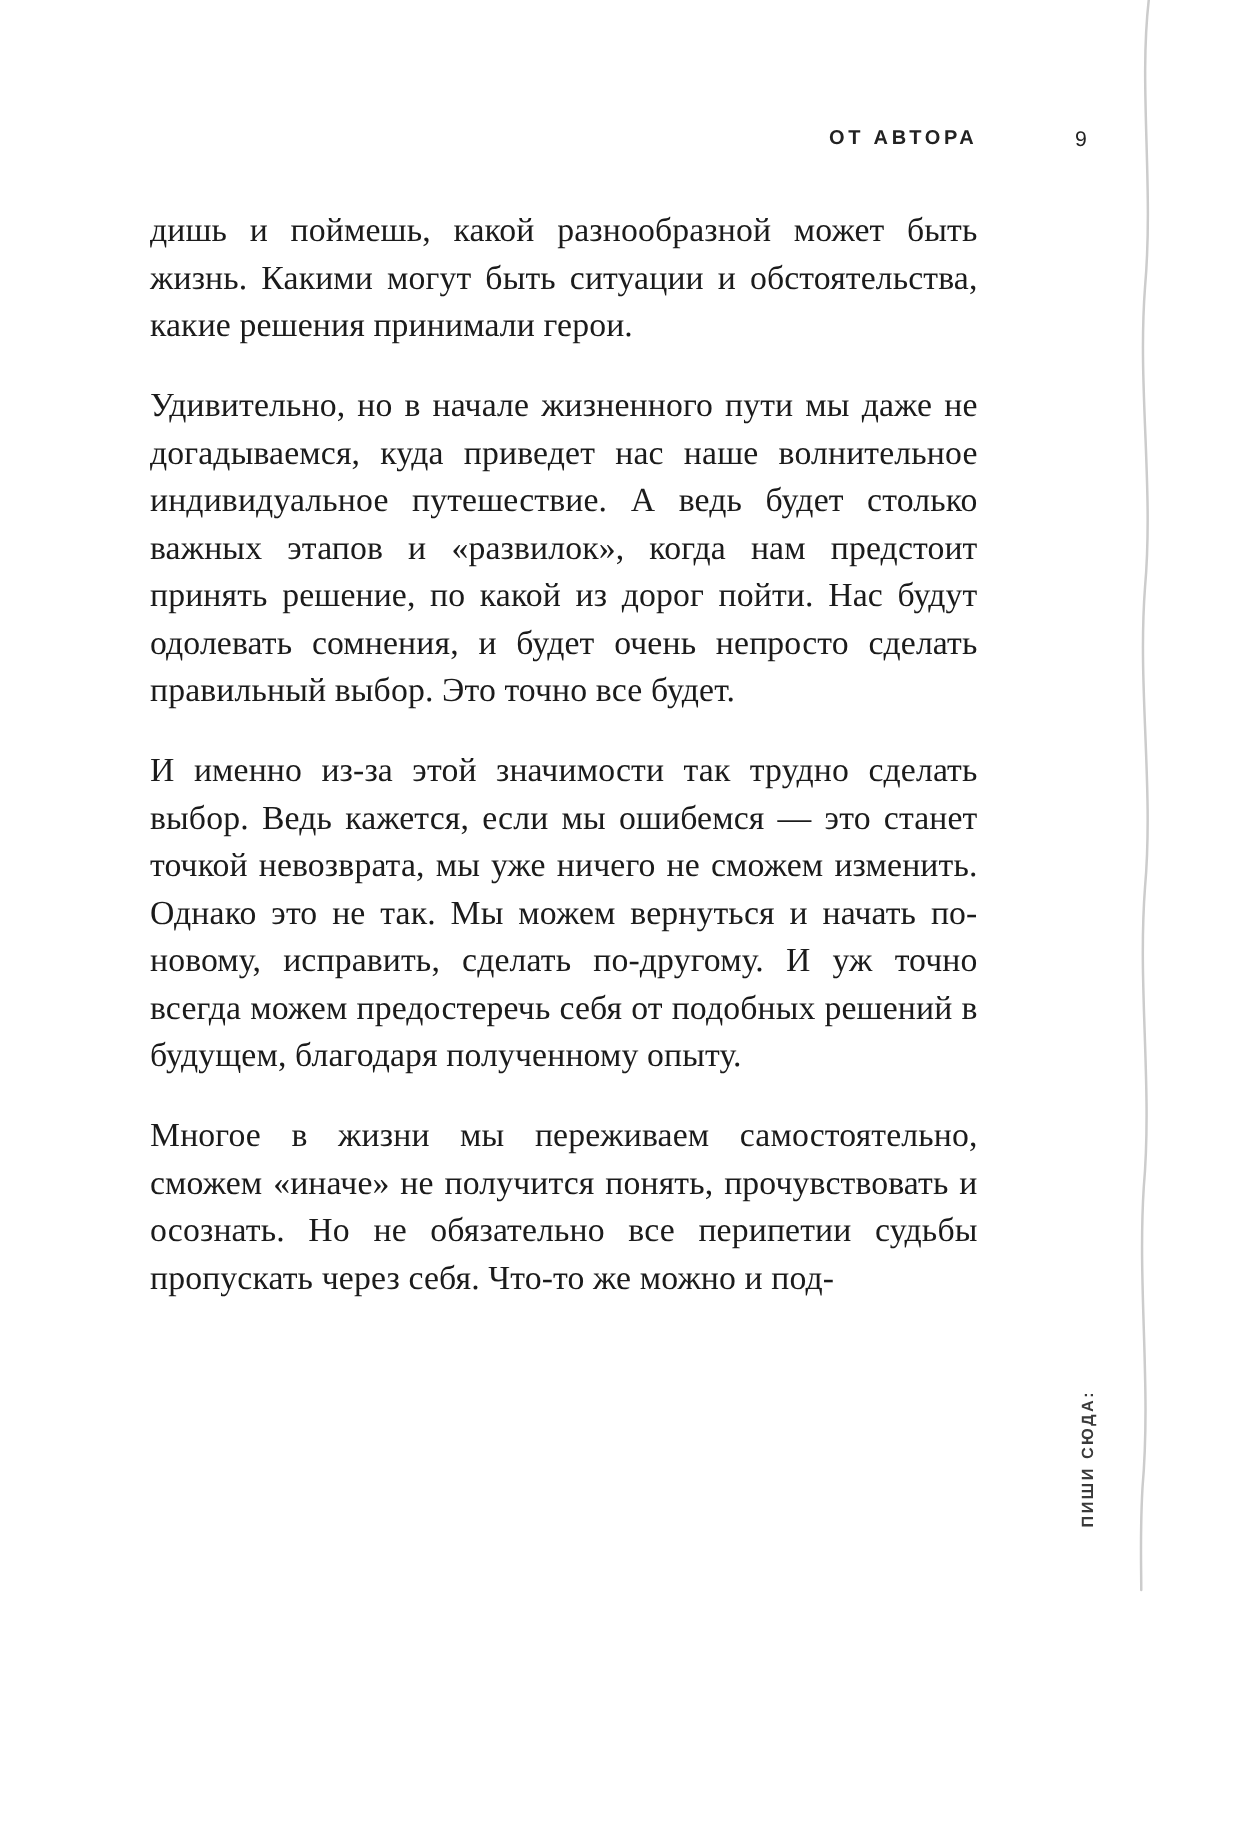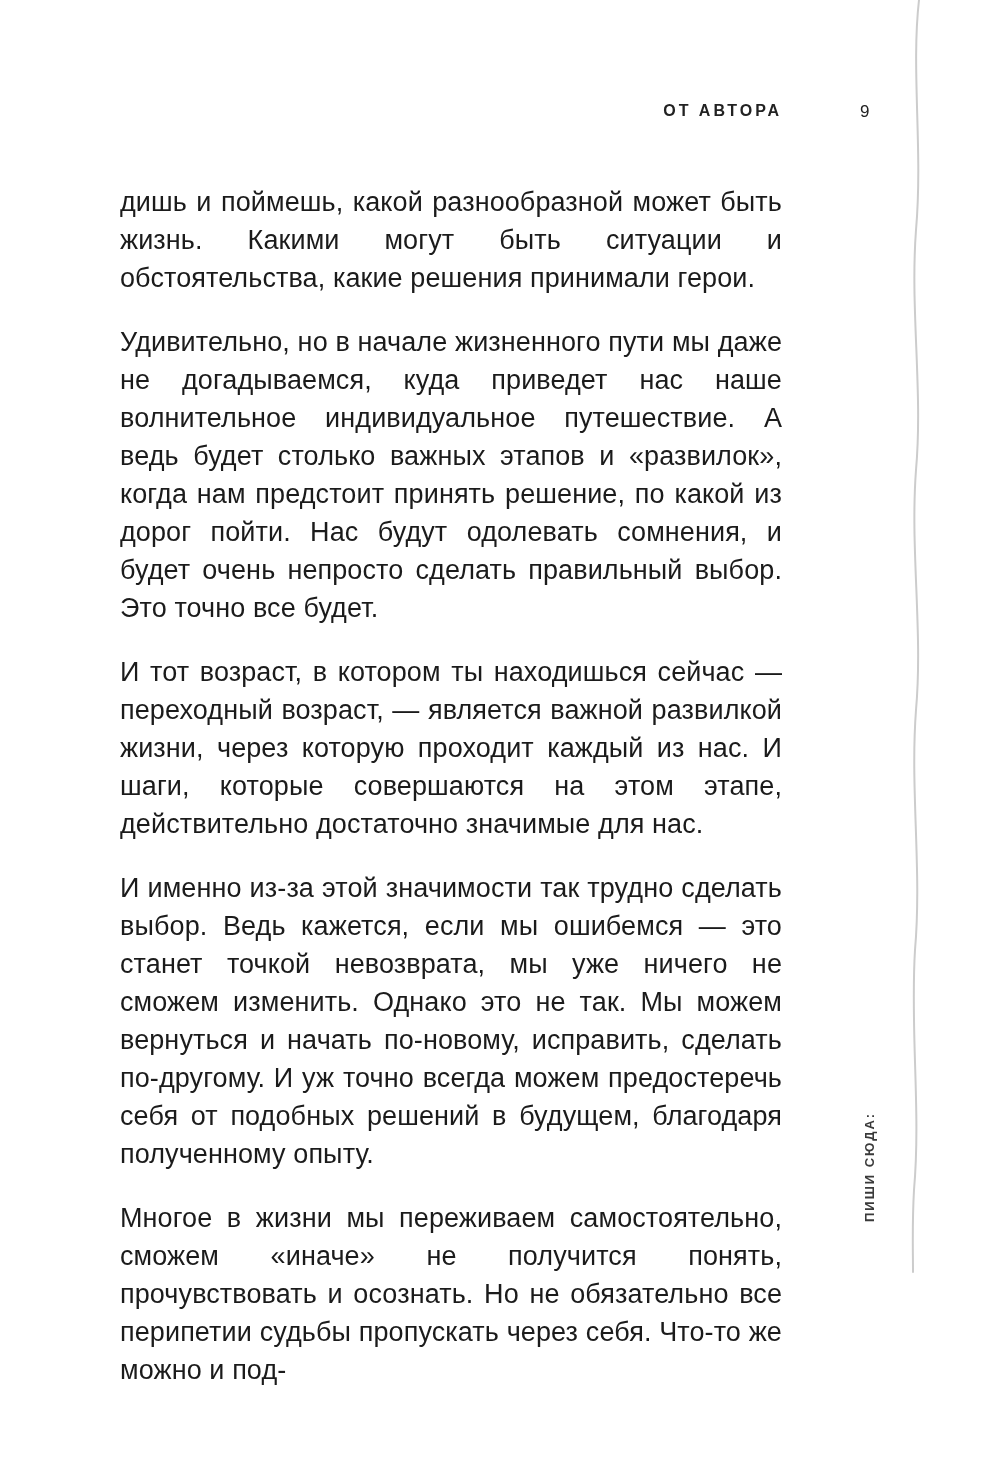--- a/index.html
+++ b/index.html
@@ -30,22 +30,23 @@
     position: absolute;
     top: 102px;
     left: 860px;
     font-size: 17px;
     font-weight: 500;
     color: #222222;
   }
   .text-block {
     position: absolute;
     left: 120px;
-    top: 183px;
+    top: 165px;
     width: 662px;
+    font-family: Liberation Serif, serif;
   }
   .text-block p {
     margin: 0 0 26px 0;
     font-size: 27px;
     line-height: 38px;
     text-align: justify;
     letter-spacing: 0.1px;
     color: #1b1b1b;
     hyphens: auto;
     -webkit-hyphens: auto;
@@ -80,21 +81,20 @@
 
 <div class="page">
 
   <span class="running-header-title">ОТ АВТОРА</span>
 
   <span class="page-number">9</span>
 
   <div class="text-block">
     <p>дишь и поймешь, какой разнообразной может быть жизнь. Какими могут быть ситуации и обстоятельства, какие решения принимали герои.</p>
     <p>Удивительно, но в начале жизненного пути мы даже не догадываемся, куда приведет нас наше волнительное индивидуальное путешествие. А ведь будет столько важных этапов и «развилок», когда нам предстоит принять решение, по какой из дорог пойти. Нас будут одолевать сомнения, и будет очень непросто сделать правильный выбор. Это точно все будет.</p>
-    <p>И тот возраст, в котором ты находишься сейчас — переходный возраст, — является важной развилкой жизни, через которую проходит каждый из нас. И шаги, которые совершаются на этом этапе, действительно достаточно значимые для нас.</p>
     <p>И именно из-за этой значимости так трудно сделать выбор. Ведь кажется, если мы ошибемся — это станет точкой невозврата, мы уже ничего не сможем изменить. Однако это не так. Мы можем вернуться и начать по-новому, исправить, сделать по-другому. И уж точно всегда можем предостеречь себя от подобных решений в будущем, благодаря полученному опыту.</p>
     <p>Многое в жизни мы переживаем самостоятельно, сможем «иначе» не получится понять, прочувствовать и осознать. Но не обязательно все перипетии судьбы пропускать через себя. Что-то же можно и под-</p>
   </div>
 
   <div class="margin-note">ПИШИ СЮДА:</div>
 
   <svg class="edge-line" viewBox="0 0 44 1275" xmlns="http://www.w3.org/2000/svg" aria-hidden="true">
     <path d="M24,0
              C16,70 28,150 21,230
              C15,310 28,390 21,470

